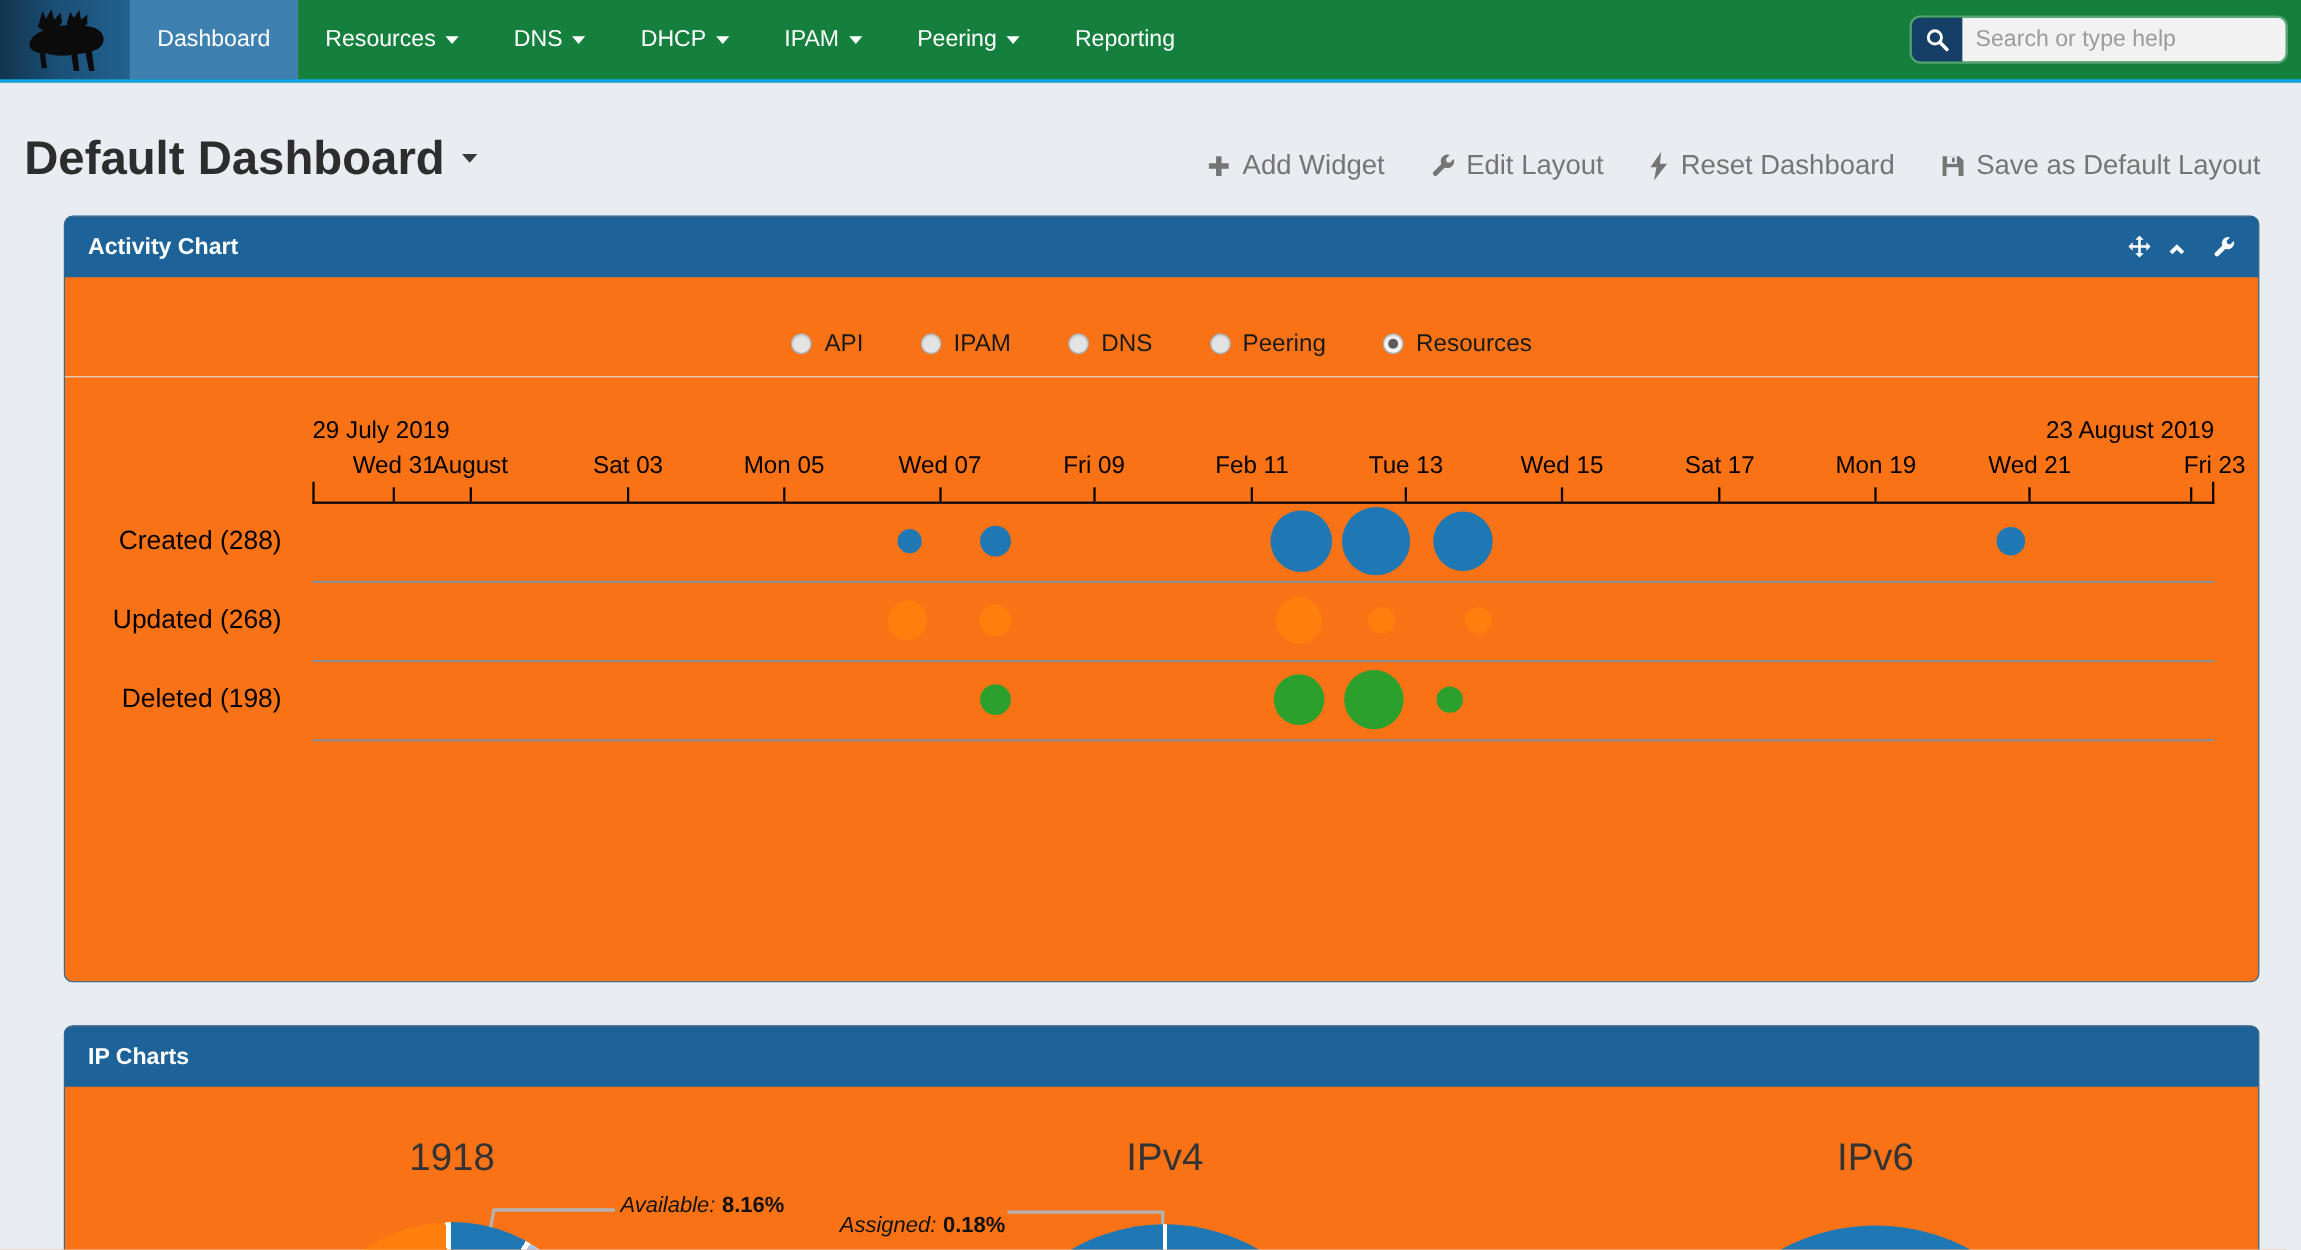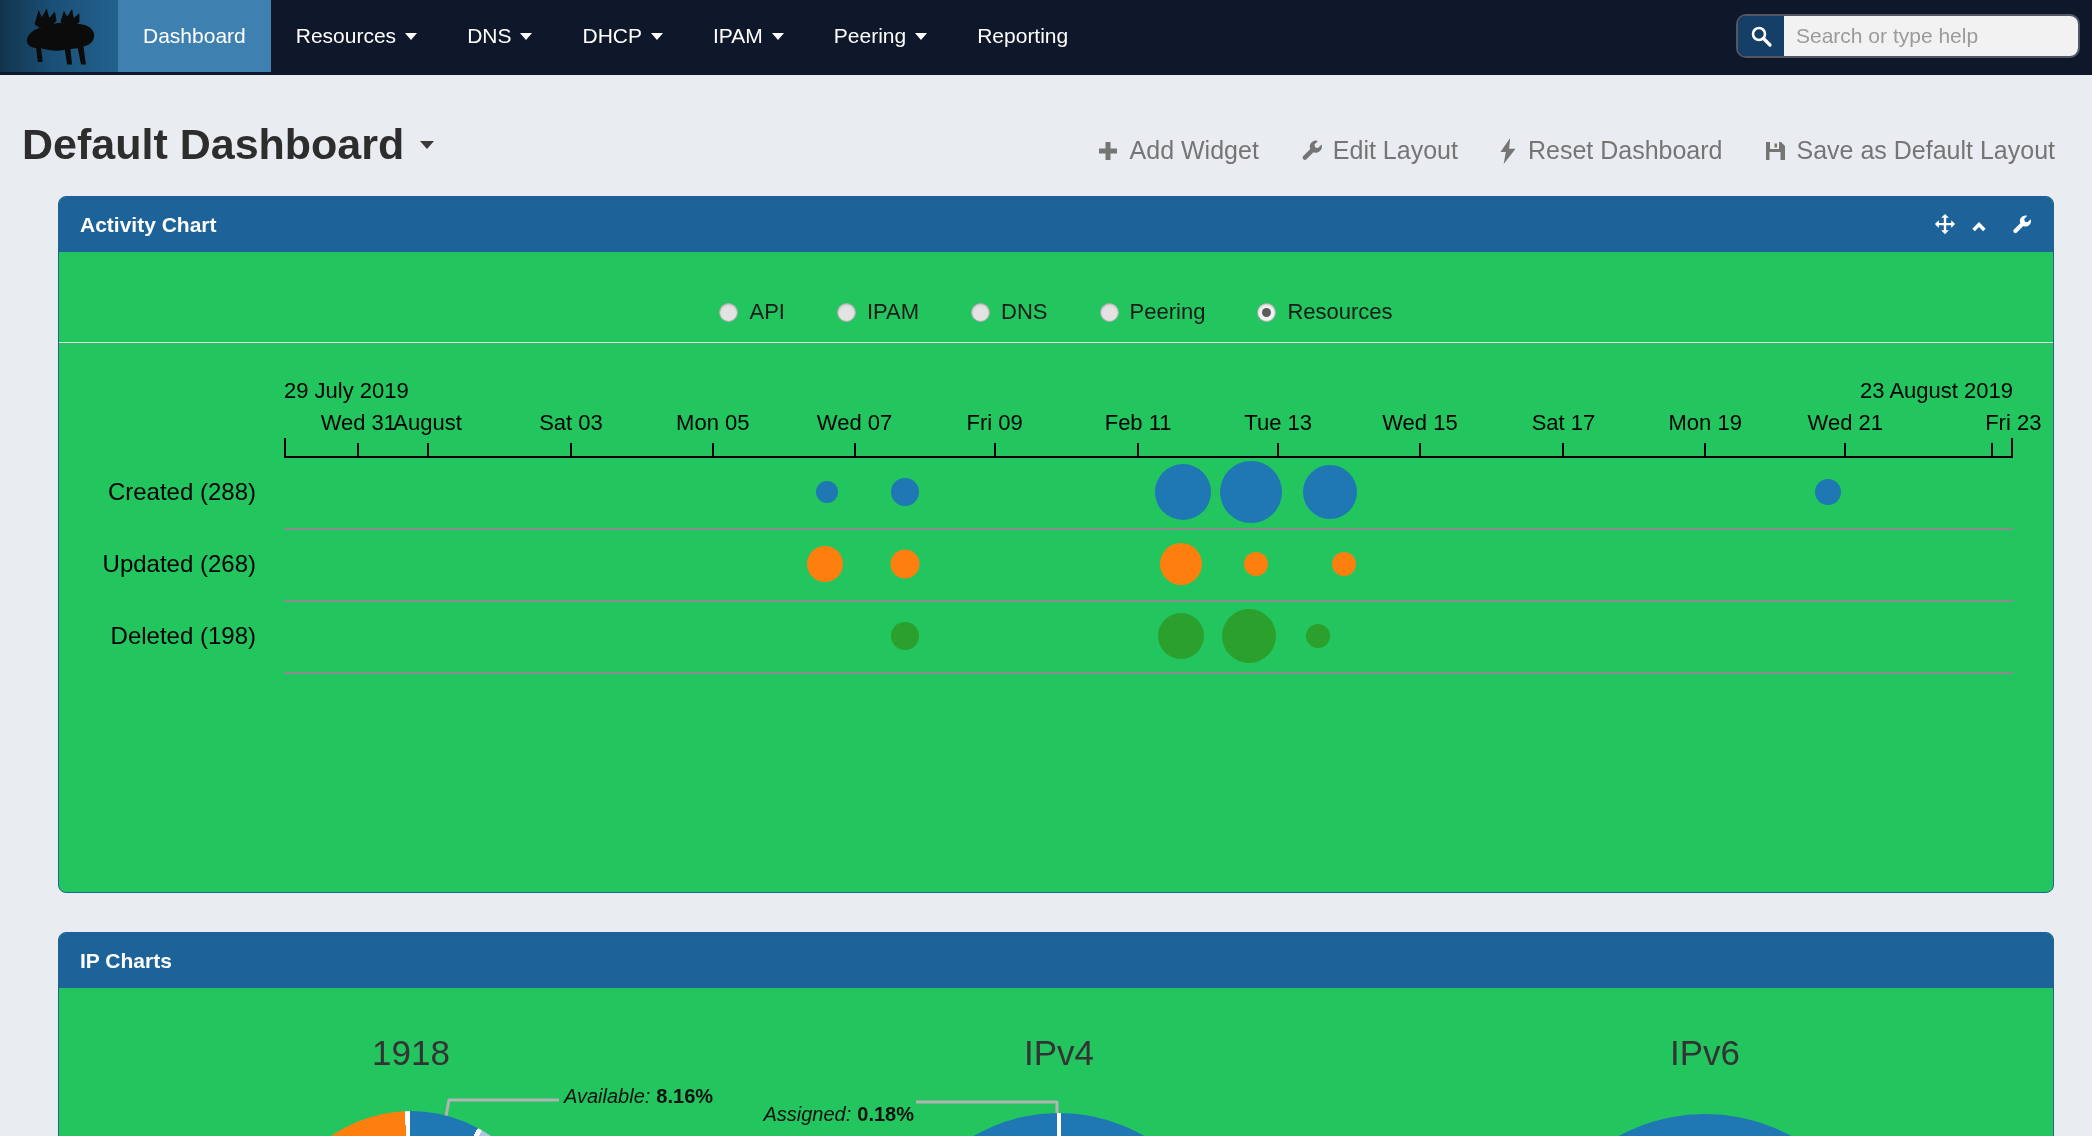--- a/index.html
+++ b/index.html
@@ -3,42 +3,42 @@
 <meta charset="utf-8">
 <style>
   html { background:#e9edf1; }
   body {
     width:2092px; height:1136px; margin:0; position:relative; overflow:hidden;
     background:#e9edf1; font-family:"Liberation Sans", sans-serif;
     -webkit-font-smoothing:antialiased;
   }
   
   .navbar { position:absolute; top:0; left:0; right:0; height:72px;
-    background:#0f172a; border-bottom:3px solid #0f172a; display:flex; align-items:stretch; z-index:5; }
+    background:#15803d; border-bottom:3px solid #0ea5e9; display:flex; align-items:stretch; z-index:5; }
   .logo-box { width:118px; display:flex; align-items:center; justify-content:center;
     background:linear-gradient(90deg,#11344e 0%, #1b5076 45%, #21618e 100%); }
   .nav-items { display:flex; align-items:stretch; }
   .nav-item { display:flex; align-items:center; padding:0 25px; color:#fff; font-size:21px; cursor:pointer; white-space:nowrap; }
   .nav-item.active { background:#3e81b1; }
   .caret { display:inline-block; margin-left:9px; width:0; height:0;
     border-left:6px solid transparent; border-right:6px solid transparent; border-top:7px solid #fff; }
   .search-wrap { position:absolute; right:14px; top:16px; width:340px; height:40px; display:flex;
     border-radius:8px; overflow:hidden; box-shadow:0 0 0 2px rgba(255,255,255,0.28); }
   .search-btn { width:46px; background:#153f66; display:flex; align-items:center; justify-content:center; border:0; cursor:pointer; }
   .search-input { flex:1; border:0; background:#f2f2f2; padding:0 12px; font-size:21px; color:#333; outline:none; min-width:0; }
   .search-input::placeholder { color:#9b9b9b; }
   
   .page-title { position:absolute; left:22px; top:120px; font-size:43px; font-weight:bold; color:#2d2d2d; cursor:pointer; }
   .title-caret { display:inline-block; margin-left:16px; vertical-align:10px; width:0; height:0;
     border-left:7px solid transparent; border-right:7px solid transparent; border-top:8px solid #3a3a3a; }
   .actions { position:absolute; top:136px; right:37px; display:flex; gap:40px; align-items:center; color:#757575; font-size:25px; }
   .action { display:flex; align-items:center; gap:10px; cursor:pointer; white-space:nowrap; }
   .action svg { display:block; }
   
-  .panel { position:absolute; left:58px; width:1996px; background:#22c55e;
+  .panel { position:absolute; left:58px; width:1996px; background:#f97316;
     border:1px solid #1d6399; border-radius:8px; box-sizing:border-box; }
   #activity-panel { top:196px; height:697px; }
   #ip-panel { top:932px; height:380px; }
   .panel-header { height:55px; background:#1d6399; border-radius:7px 7px 0 0;
     display:flex; align-items:center; padding:0 21px; color:#fff; font-size:21px; font-weight:bold; }
   .panel-tools { margin-left:auto; display:flex; gap:13px; align-items:center; }
   .panel-tools svg { display:block; cursor:pointer; }
   
   .filter-row { position:absolute; top:102px; left:0; right:0; display:flex; justify-content:center; gap:52px; align-items:center; }
   .filter { display:flex; align-items:center; font-size:22px; color:#1a1a1a; cursor:pointer; }

